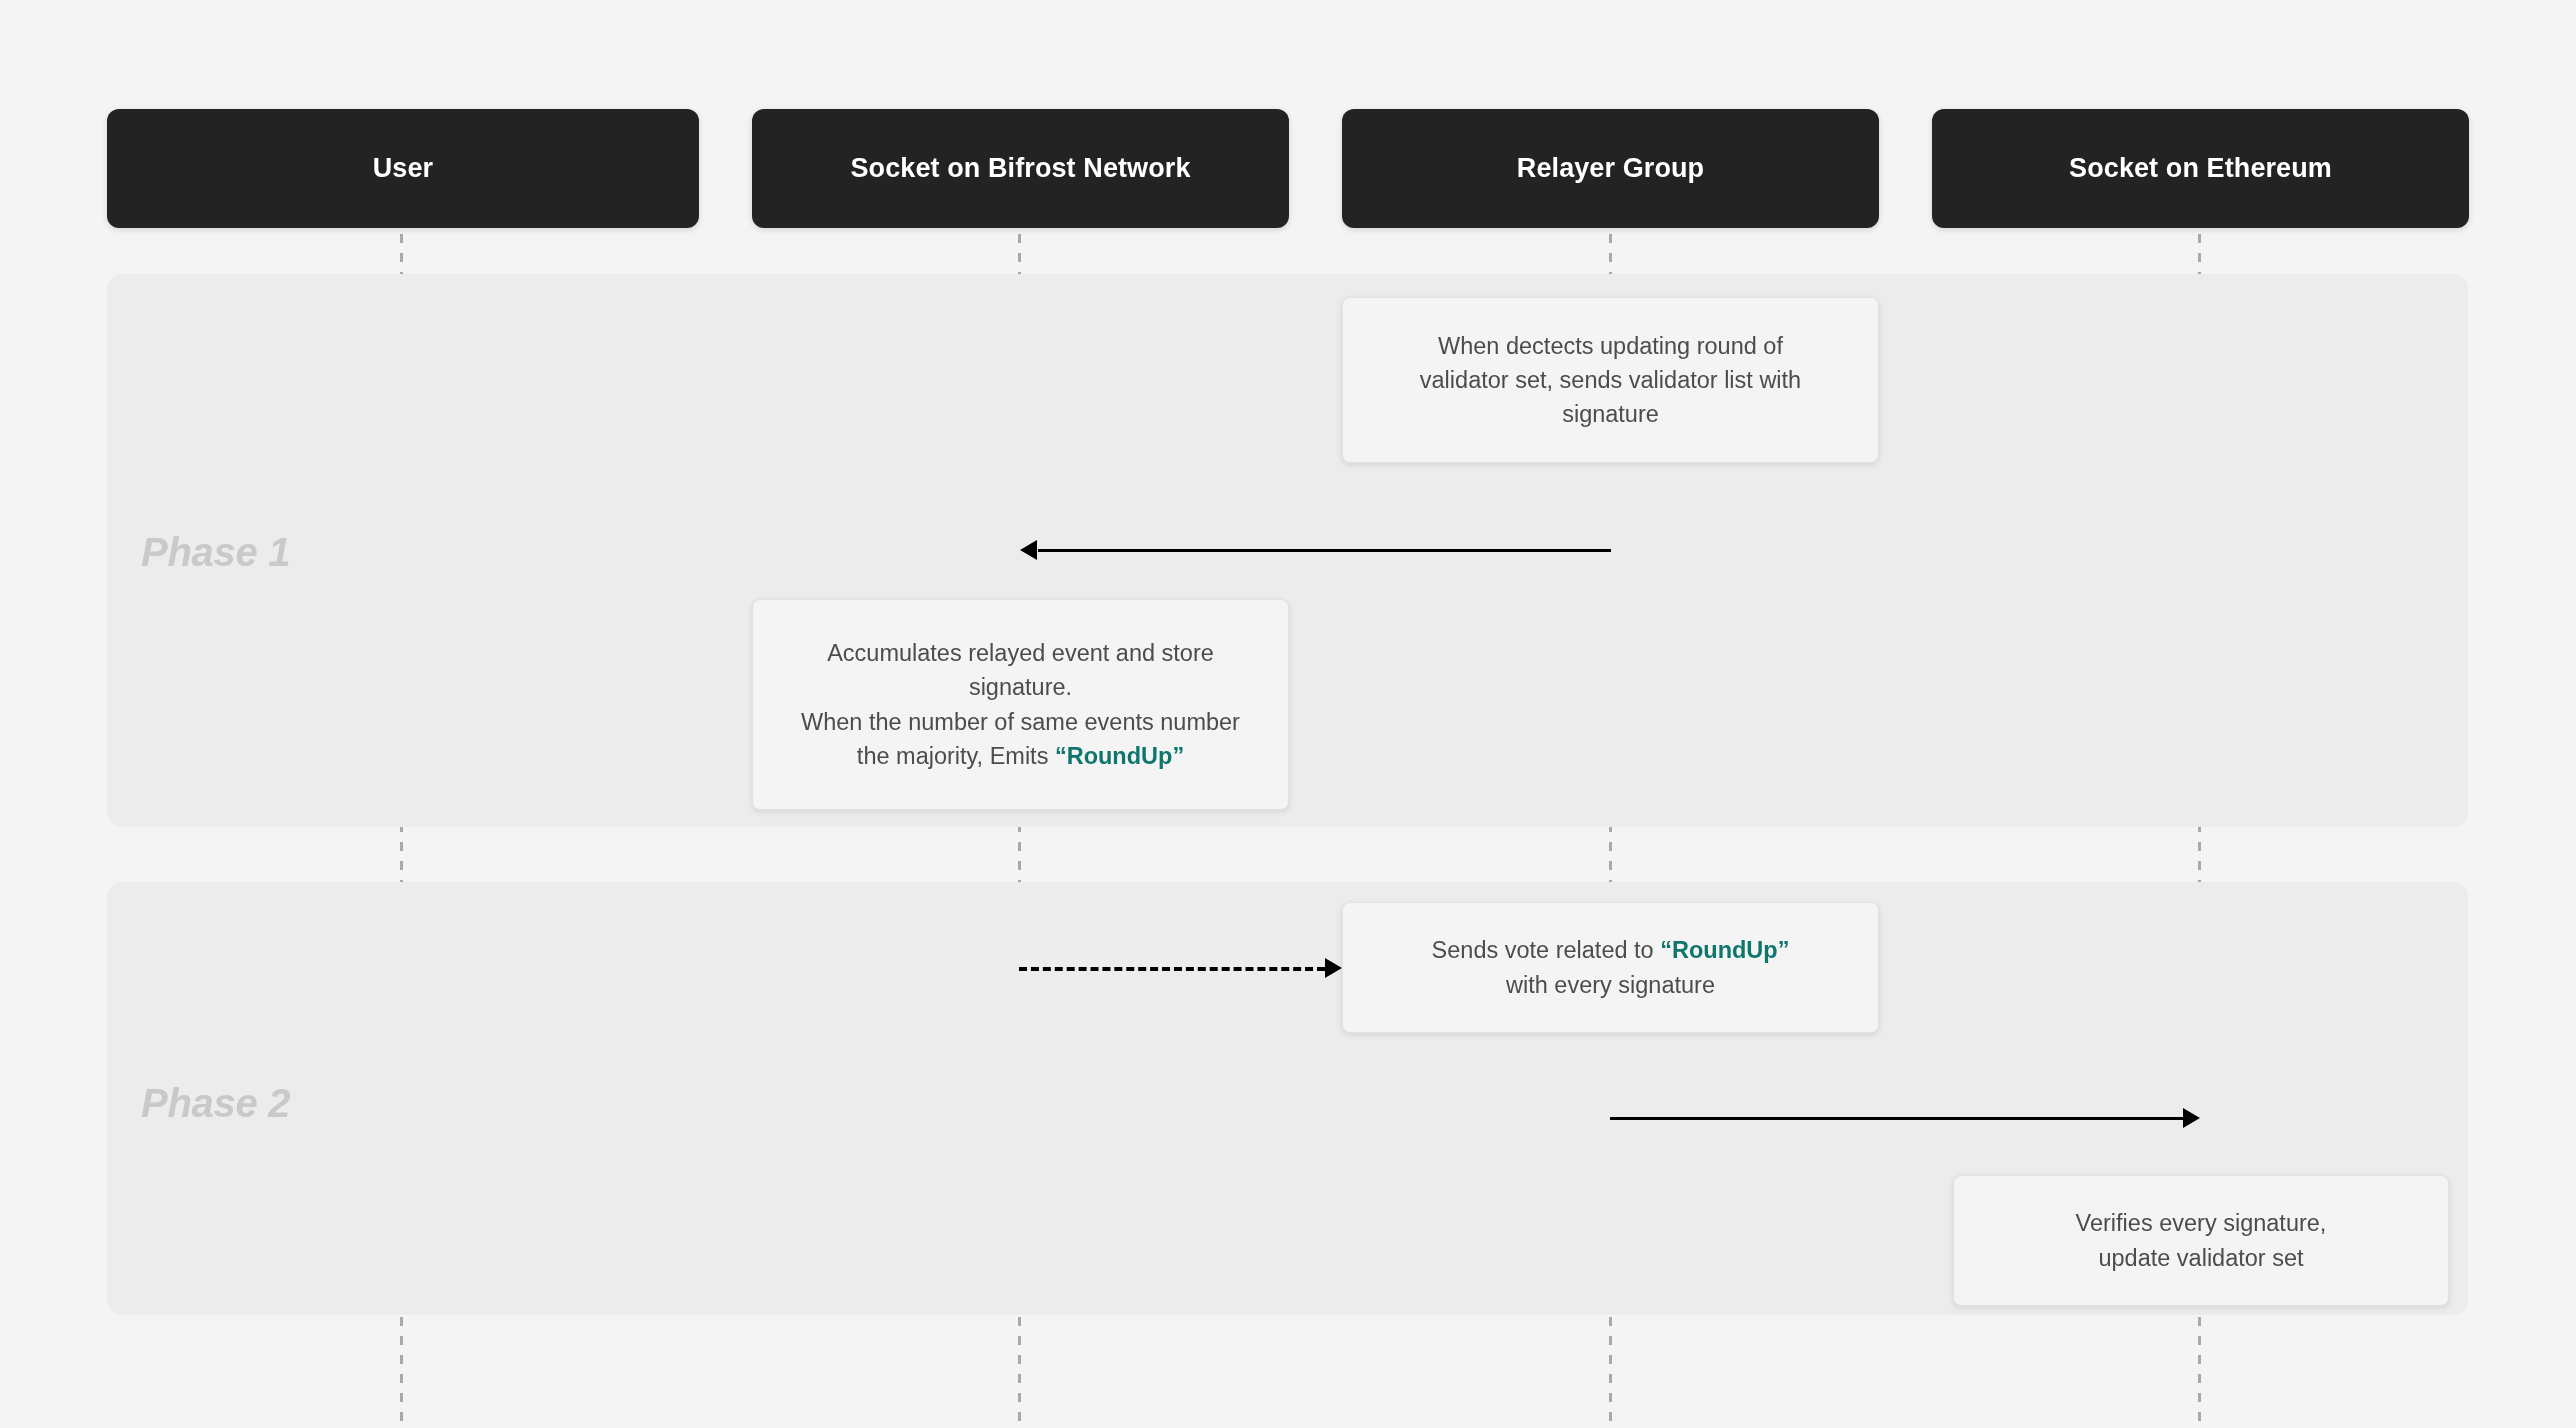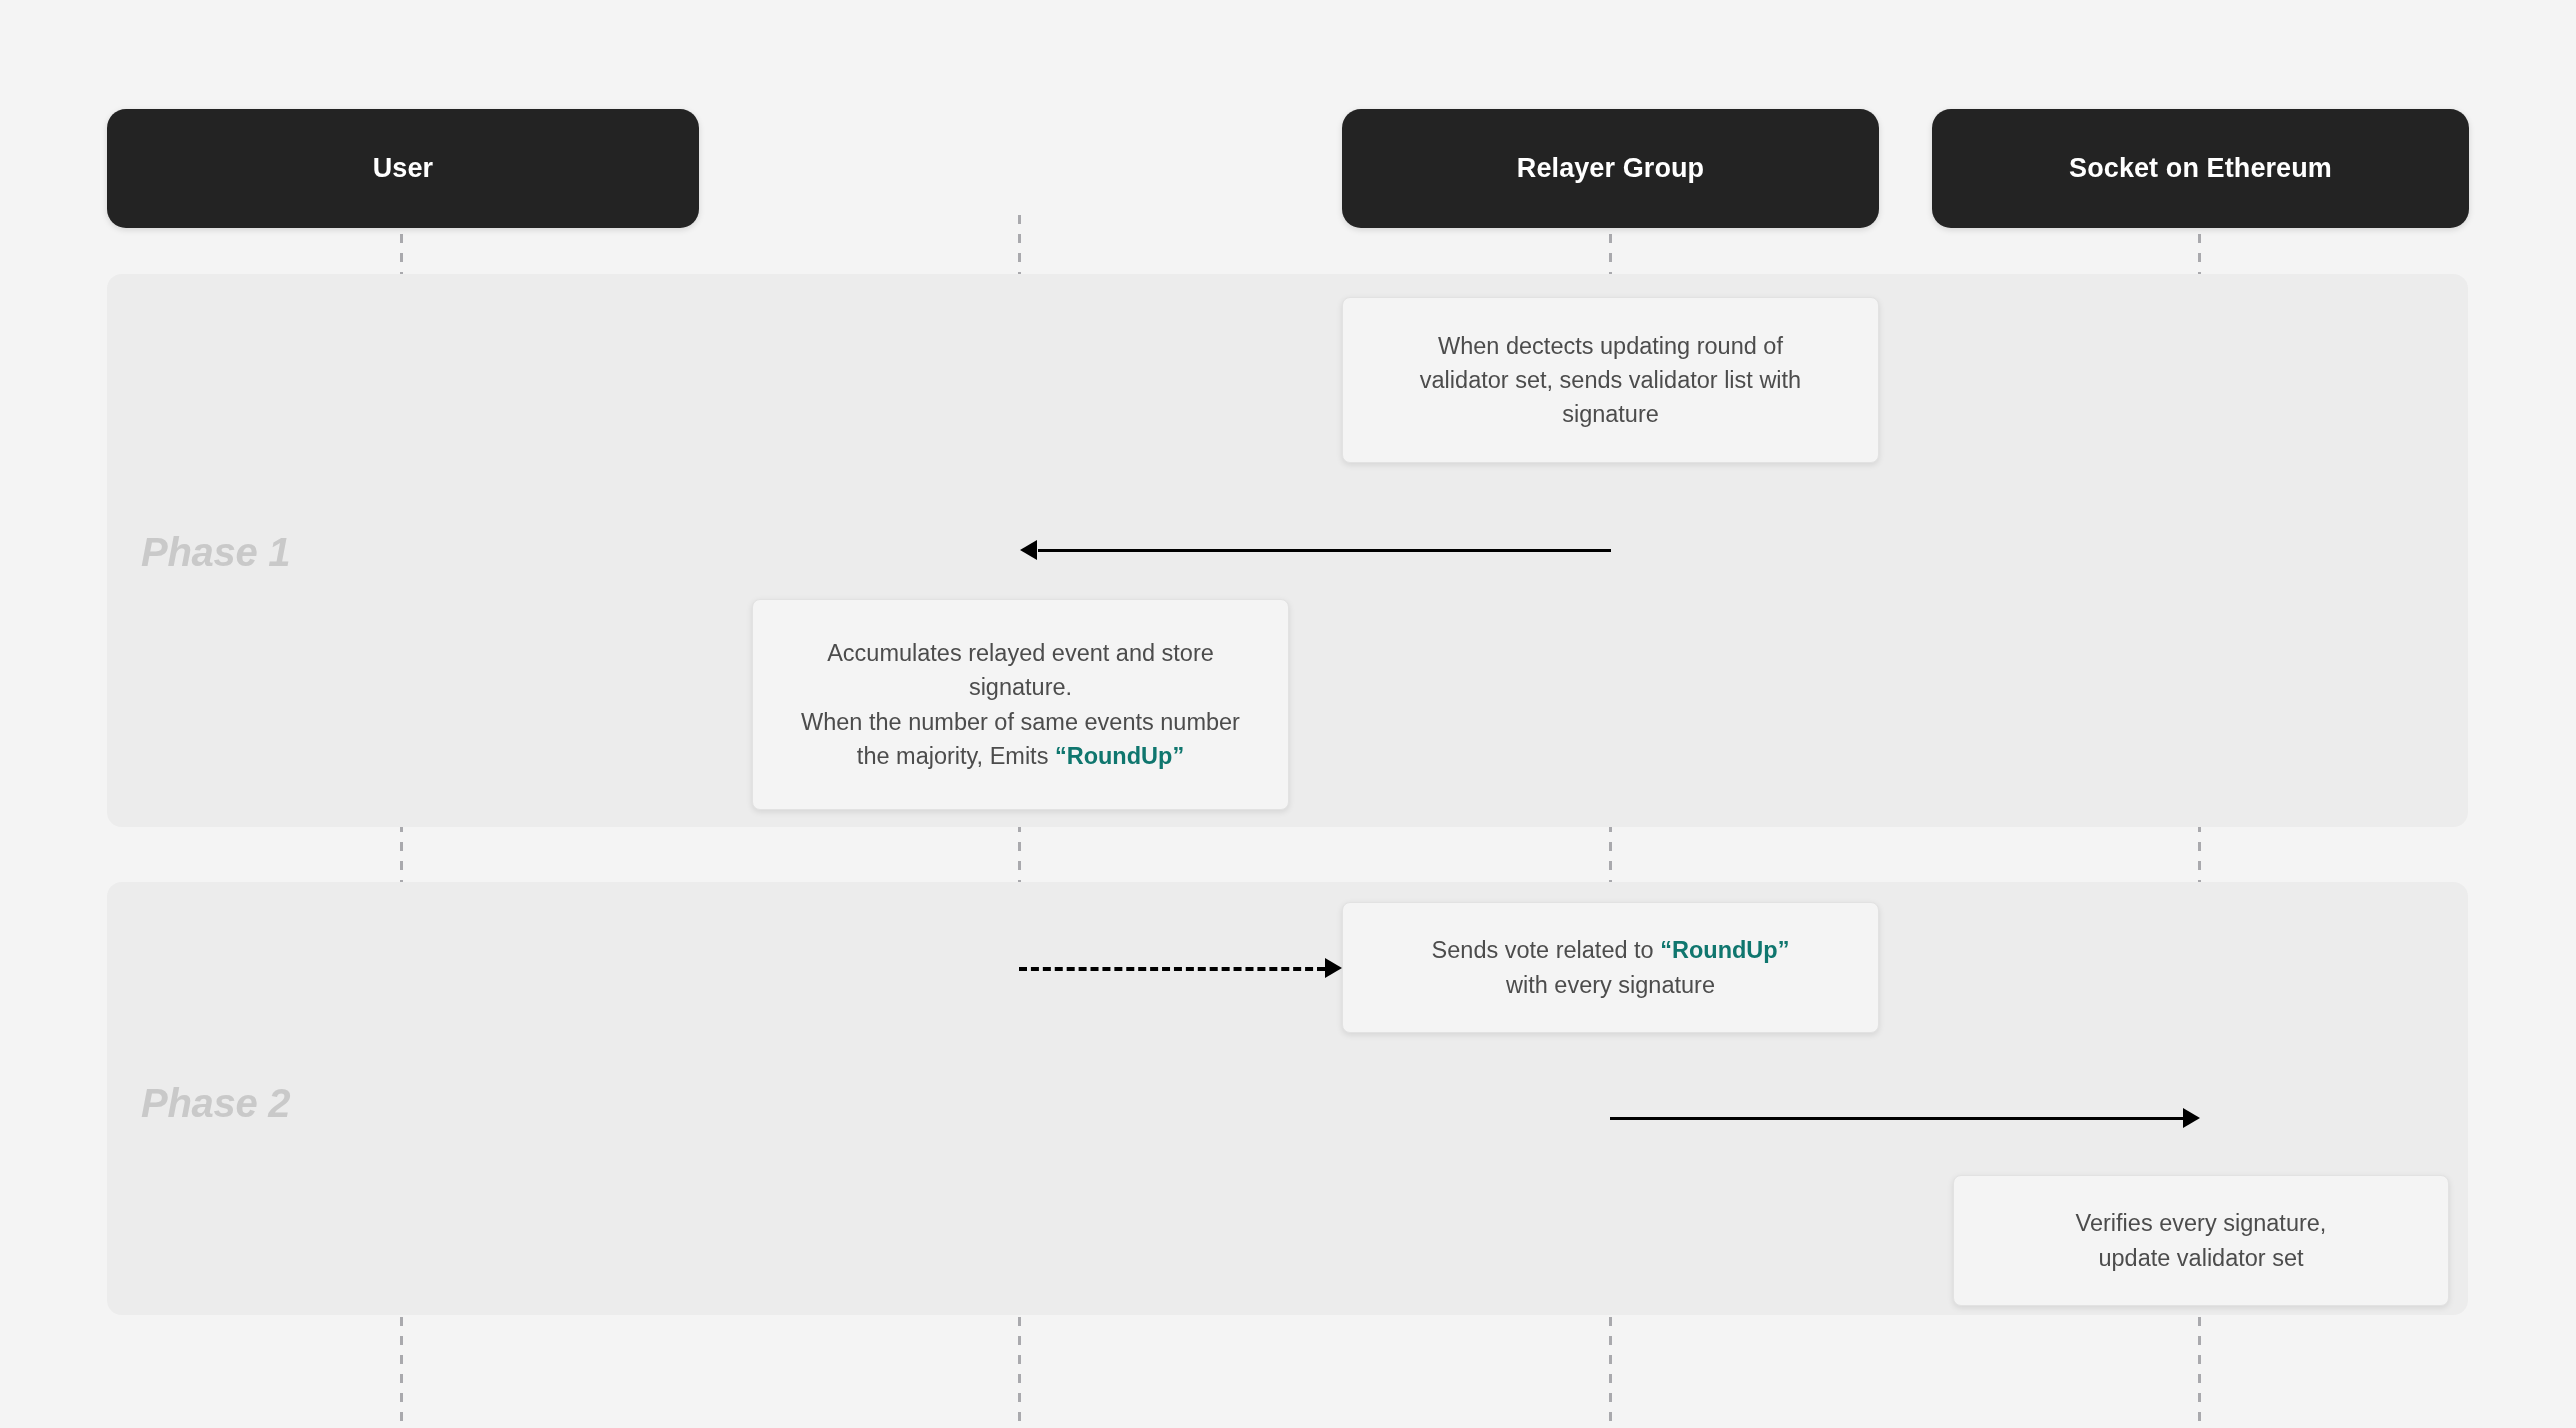--- a/index.html
+++ b/index.html
@@ -42,21 +42,21 @@
     z-index:3;
     font-style:italic;
   }
 
   
   .actor {
     position:absolute;
     top:109px;
     height:119px;
     background:#232323;
-    border-radius:19px;
+    border-radius:12px;
     display:flex;
     align-items:center;
     justify-content:center;
     box-shadow:0 2px 6.7px rgba(0,0,0,0.13);
     z-index:6;
   }
   .actor-label {
     color:#ffffff;
     font-size:27px;
     font-weight:bold;
@@ -125,20 +125,23 @@
     <div class="phase-label" style="left: 141px; top: 530px;">Phase 1</div>
     <div class="phase-band" style="top: 882px; height: 433px;"></div>
     <div class="phase-label" style="left: 141px; top: 1081px;">Phase 2</div>
     <div class="lifeline" style="left: 400px;"></div>
     <div class="lifeline" style="left: 1018px;"></div>
     <div class="lifeline" style="left: 1609px;"></div>
     <div class="lifeline" style="left: 2198px;"></div>
     <div class="actor" style="left: 107px; width: 592px;">
       <span class="actor-label">User</span>
     </div>
+    <div class="actor" style="left: 752px; width: 537px;">
+      <span class="actor-label">Socket on Bifrost Network</span>
+    </div>
     <div class="actor" style="left: 1932px; width: 537px;">
       <span class="actor-label">Socket on Ethereum</span>
     </div>
     <div class="actor" style="left: 1342px; width: 537px;">
       <span class="actor-label">Relayer Group</span>
     </div>
     <div class="msg" style="left: 0px; top: 549px;">
       <div class="msg-line" style="left: 1038px; width: 573px;"></div>
       <div class="arrowhead left" style="left: 1020px;"></div>
     </div>

